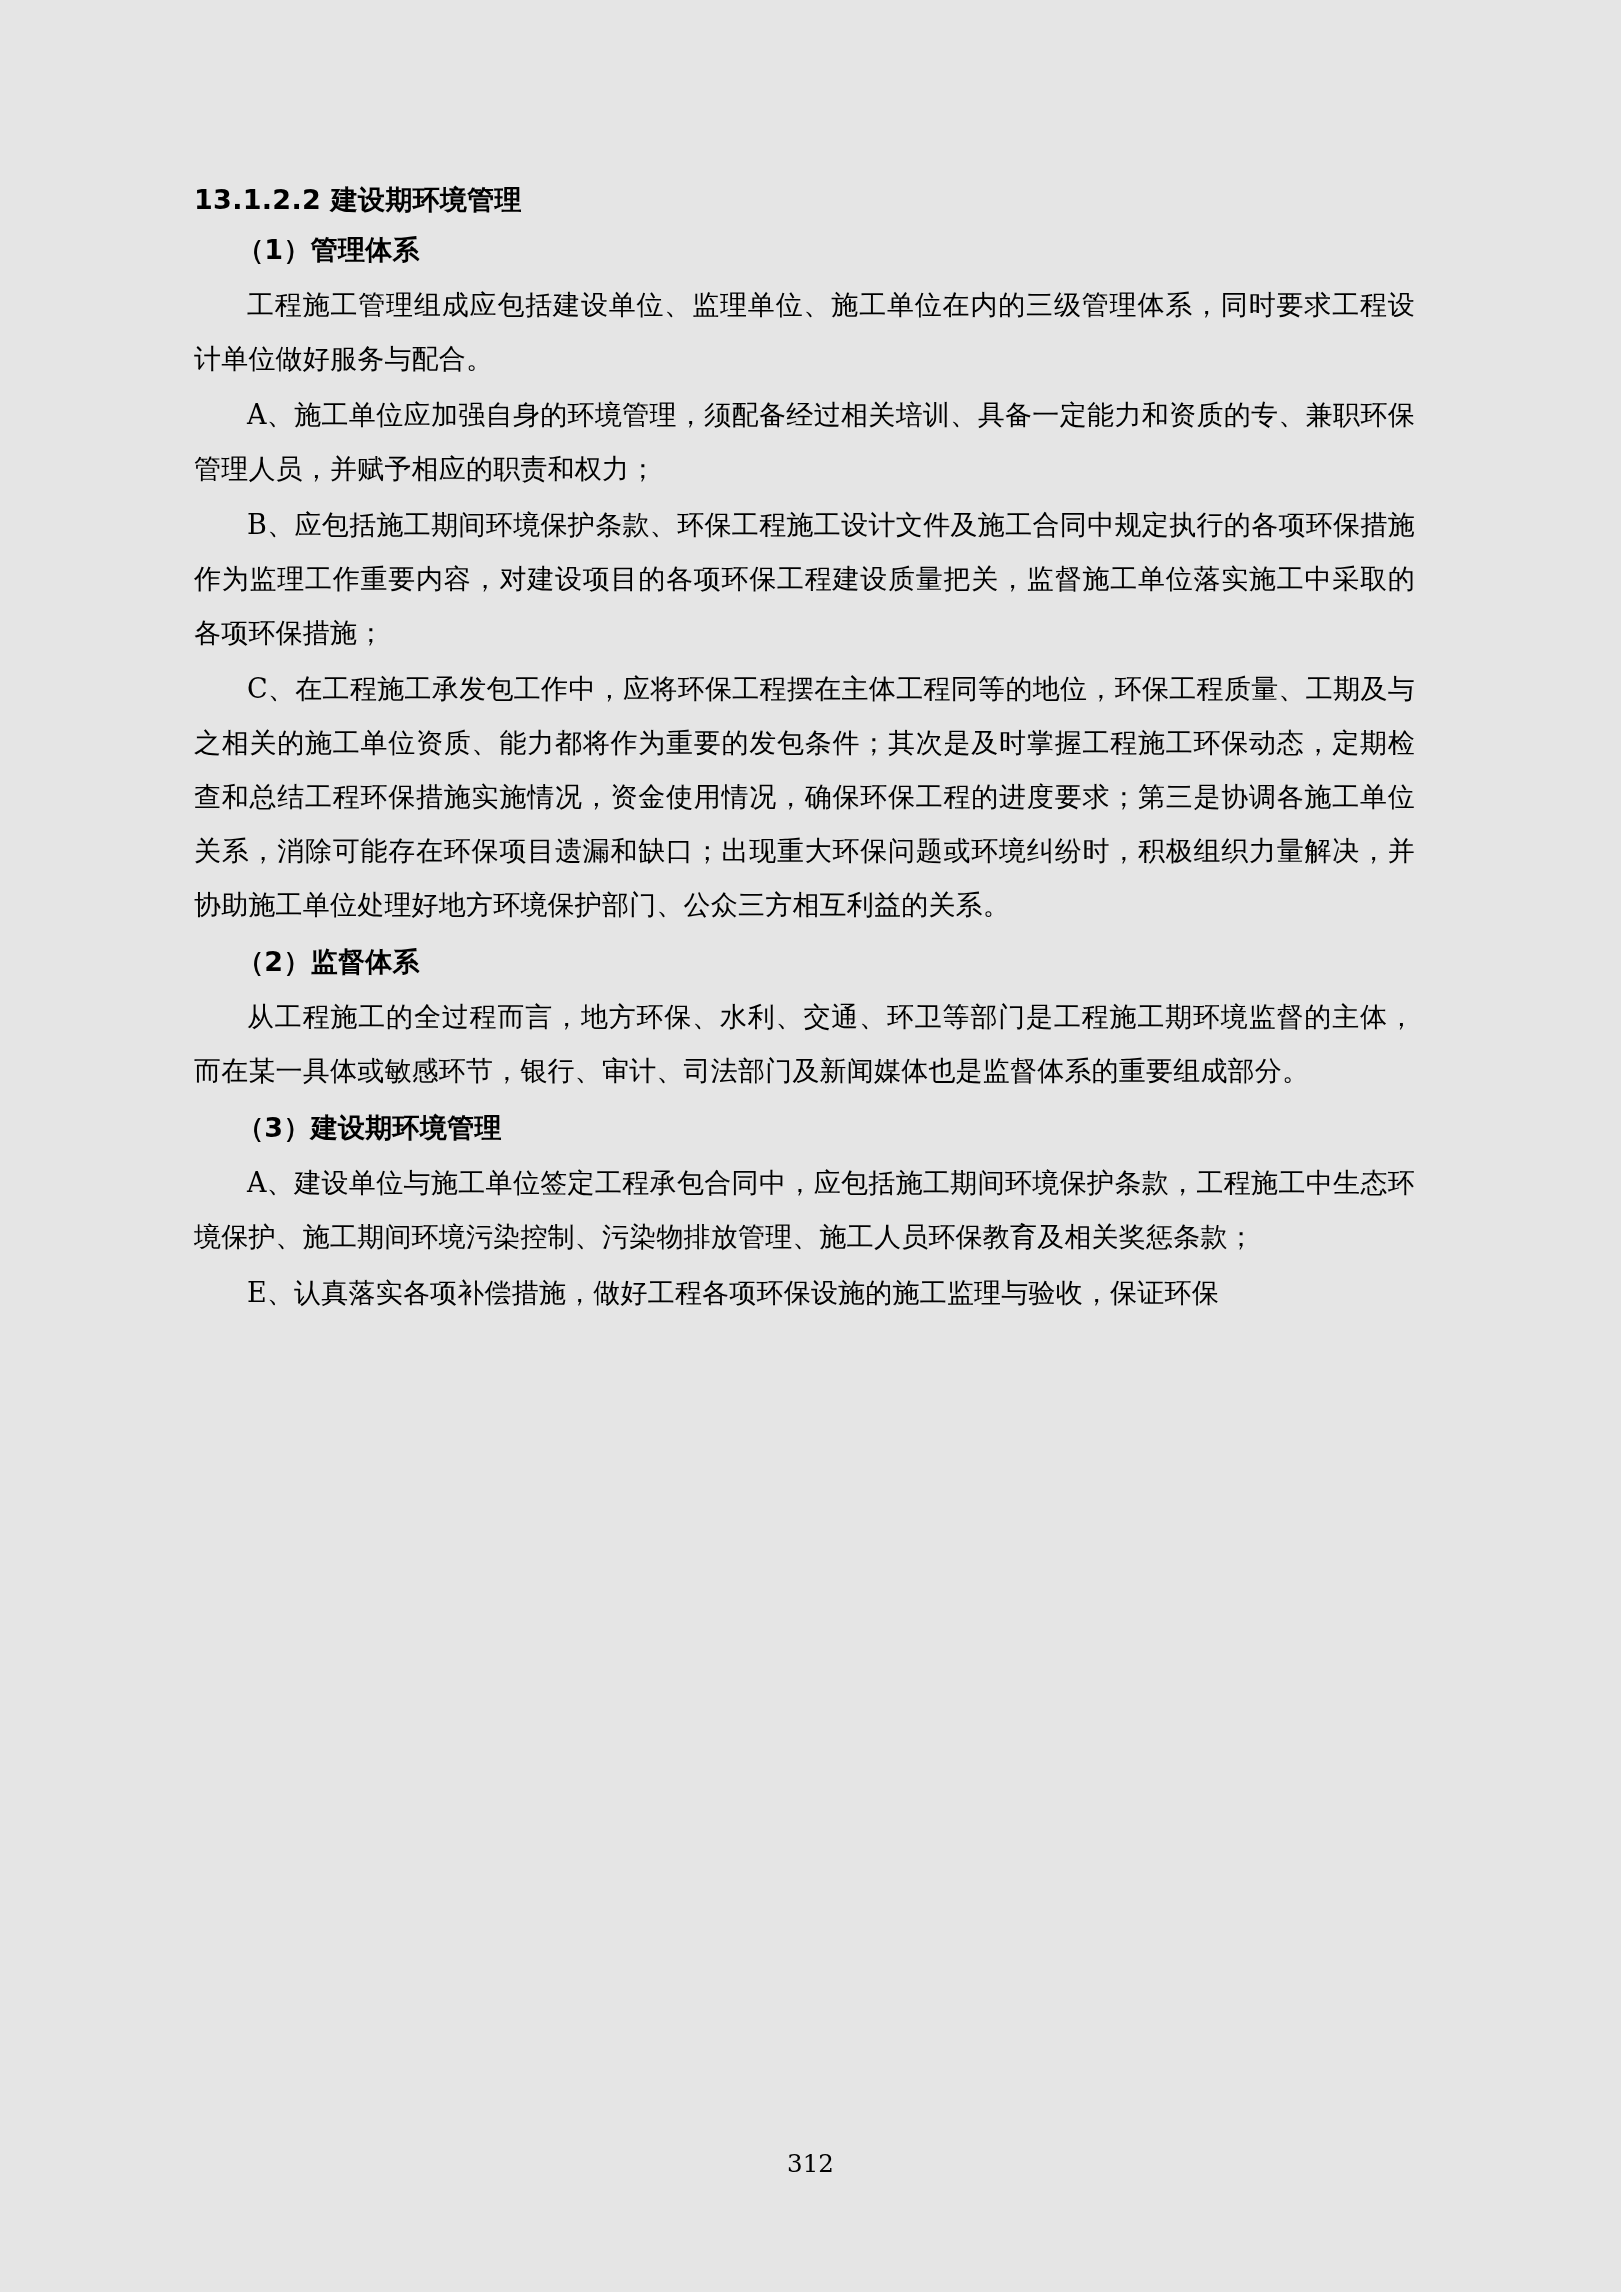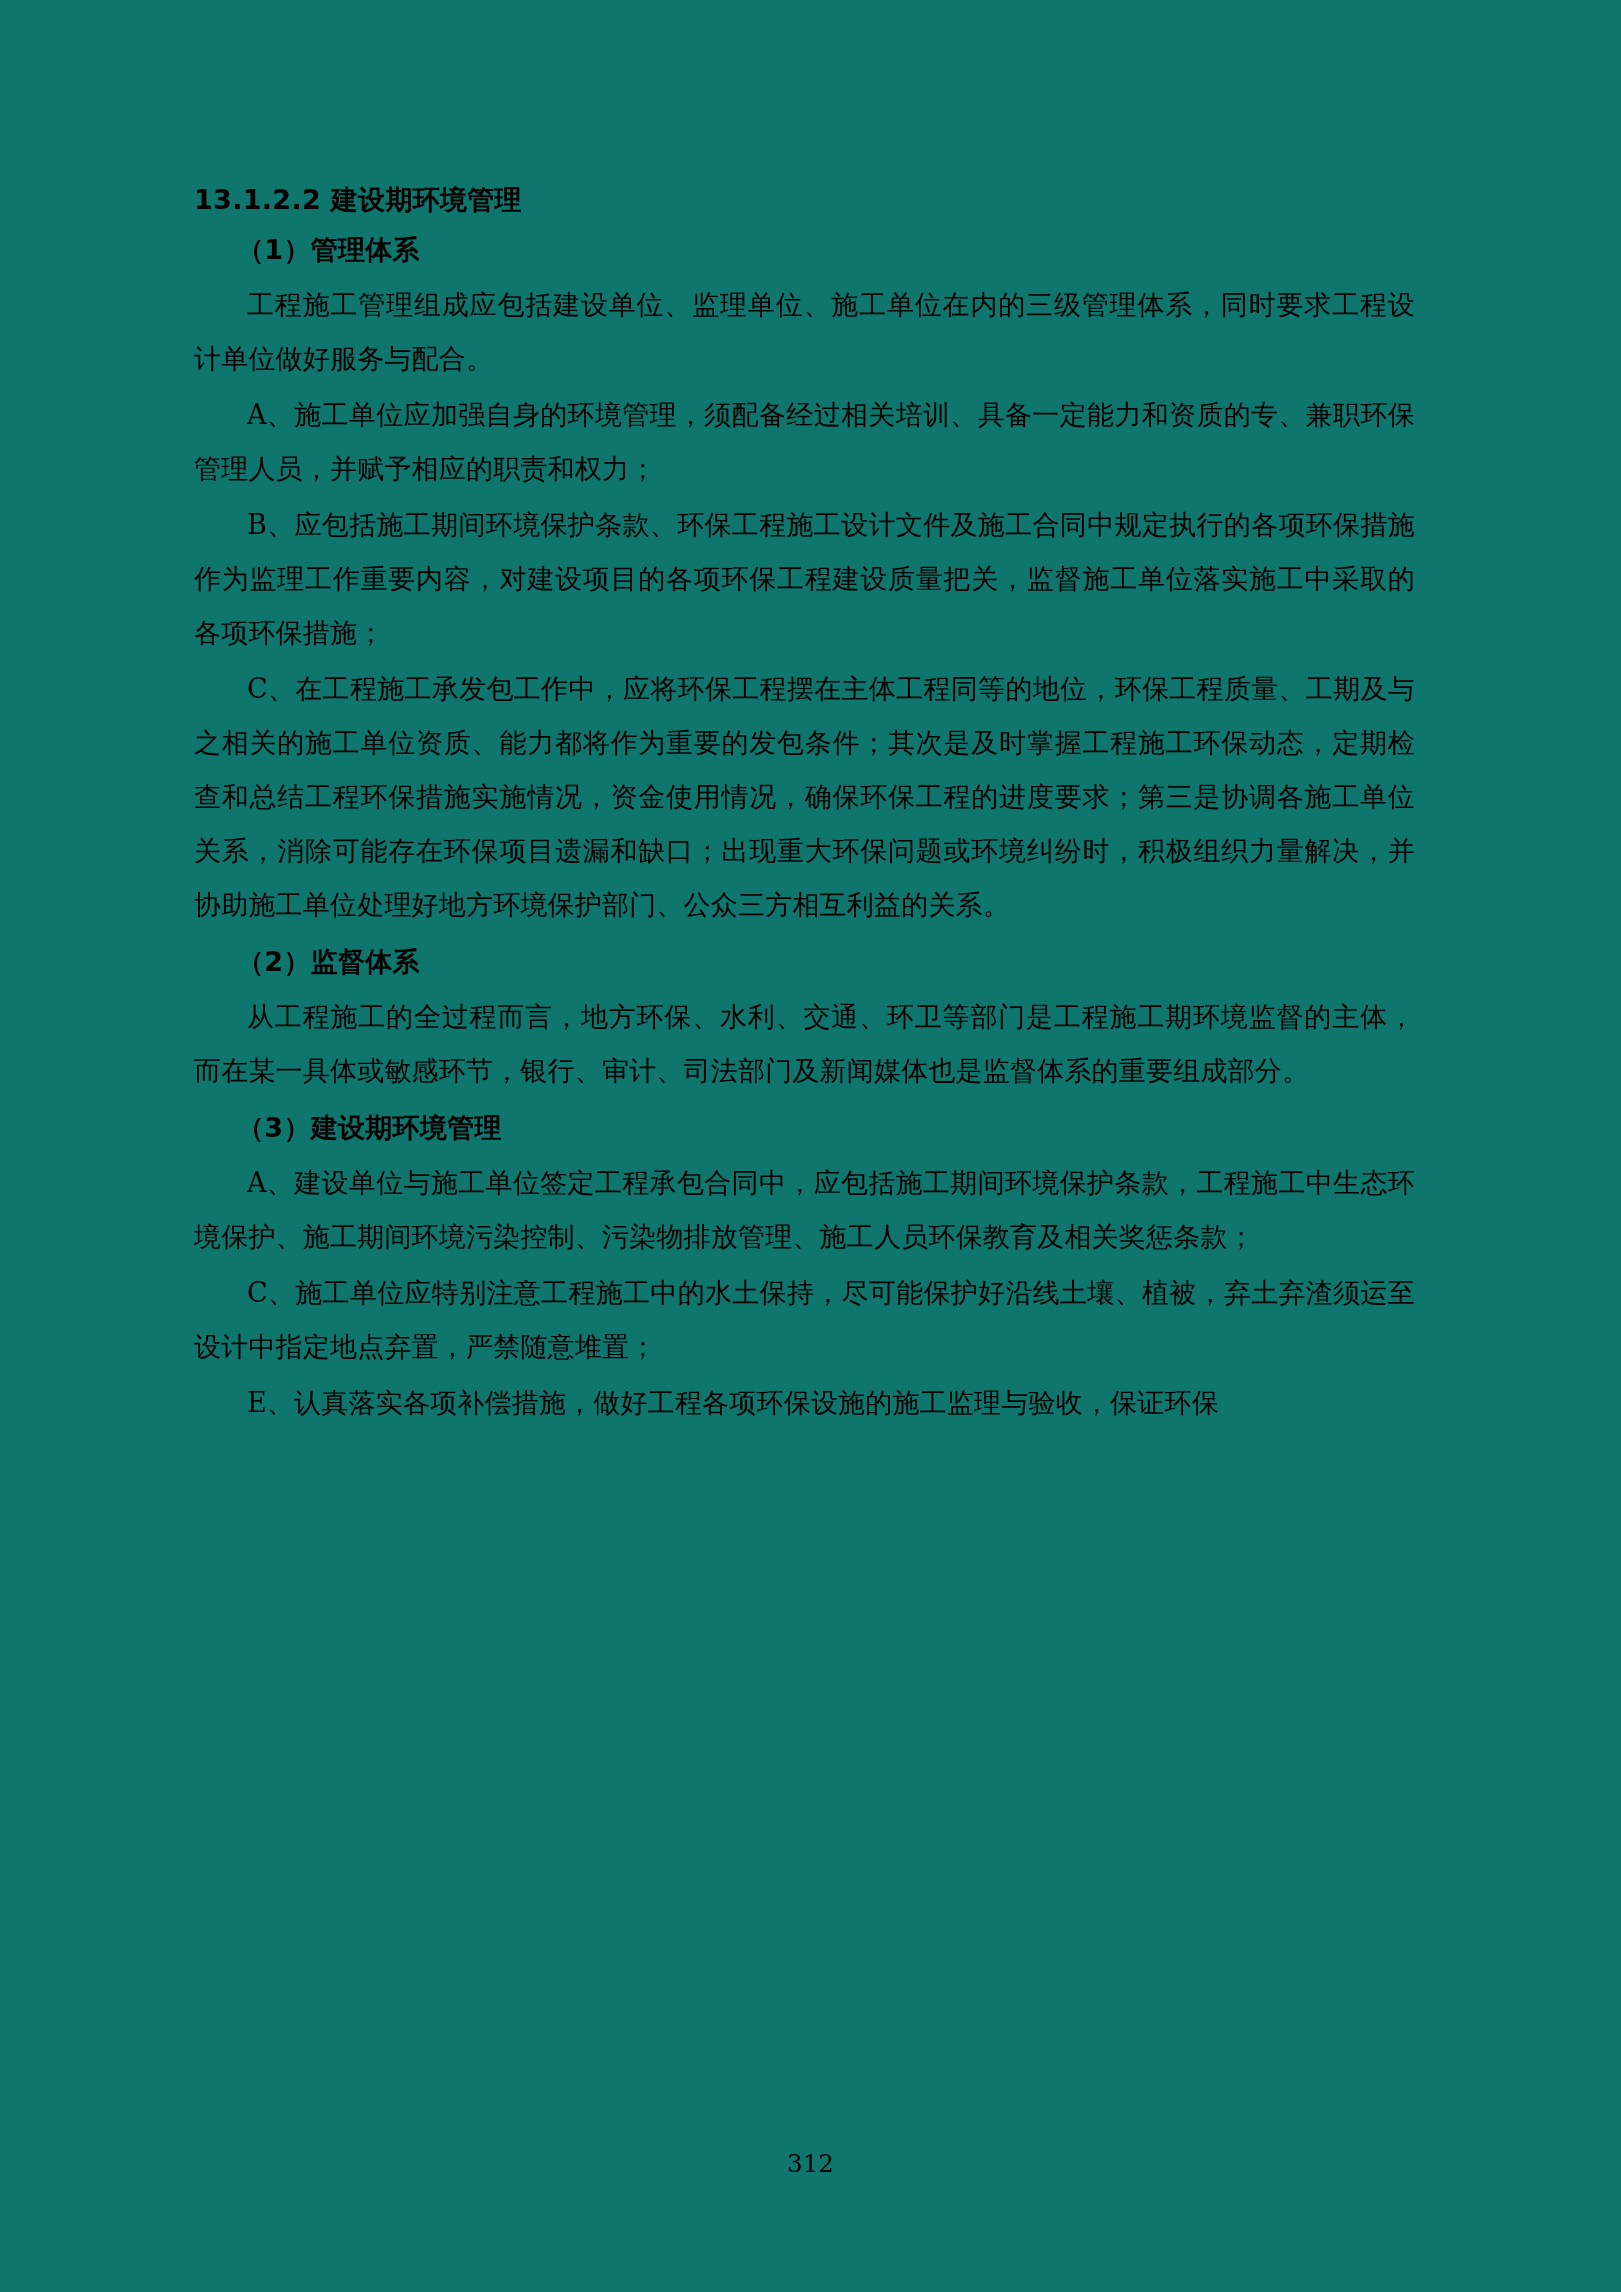--- a/index.html
+++ b/index.html
@@ -5,21 +5,21 @@
   html, body {
     margin: 0;
     padding: 0;
     background: #ffffff;
   }
   .page {
     position: relative;
     width: 1621px;
     height: 2293px;
     margin: 0 auto;
-    background: #0f766e;
+    background: #e5e5e5;
     box-sizing: border-box;
     overflow: hidden;
     font-family: "DejaVu Serif", "Liberation Serif", serif;
     color: #000000;
   }
   .content {
     position: absolute;
     left: 194px;
     top: 182px;
     width: 1237px;
@@ -73,20 +73,19 @@
     <p class="body">工程施工管理组成应包括建设单位、监理单位、施工单位在内的三级管理体系，同时要求工程设计单位做好服务与配合。</p>
     <p class="body">A、施工单位应加强自身的环境管理，须配备经过相关培训、具备一定能力和资质的专、兼职环保管理人员，并赋予相应的职责和权力；</p>
     <p class="body">B、应包括施工期间环境保护条款、环保工程施工设计文件及施工合同中规定执行的各项环保措施作为监理工作重要内容，对建设项目的各项环保工程建设质量把关，监督施工单位落实施工中采取的各项环保措施；</p>
     <p class="body">C、在工程施工承发包工作中，应将环保工程摆在主体工程同等的地位，环保工程质量、工期及与之相关的施工单位资质、能力都将作为重要的发包条件；其次是及时掌握工程施工环保动态，定期检查和总结工程环保措施实施情况，资金使用情况，确保环保工程的进度要求；第三是协调各施工单位关系，消除可能存在环保项目遗漏和缺口；出现重大环保问题或环境纠纷时，积极组织力量解决，并协助施工单位处理好地方环境保护部门、公众三方相互利益的关系。</p>
 
     <h3 class="subheading">（2）监督体系</h3>
     <p class="body">从工程施工的全过程而言，地方环保、水利、交通、环卫等部门是工程施工期环境监督的主体，而在某一具体或敏感环节，银行、审计、司法部门及新闻媒体也是监督体系的重要组成部分。</p>
 
     <h3 class="subheading">（3）建设期环境管理</h3>
     <p class="body">A、建设单位与施工单位签定工程承包合同中，应包括施工期间环境保护条款，工程施工中生态环境保护、施工期间环境污染控制、污染物排放管理、施工人员环保教育及相关奖惩条款；</p>
-    <p class="body">C、施工单位应特别注意工程施工中的水土保持，尽可能保护好沿线土壤、植被，弃土弃渣须运至设计中指定地点弃置，严禁随意堆置；</p>
     <p class="body">E、认真落实各项补偿措施，做好工程各项环保设施的施工监理与验收，保证环保</p>
 
   </div>
 
   <div class="pagenum">312</div>
 </div>
 
 
 </body></html>

